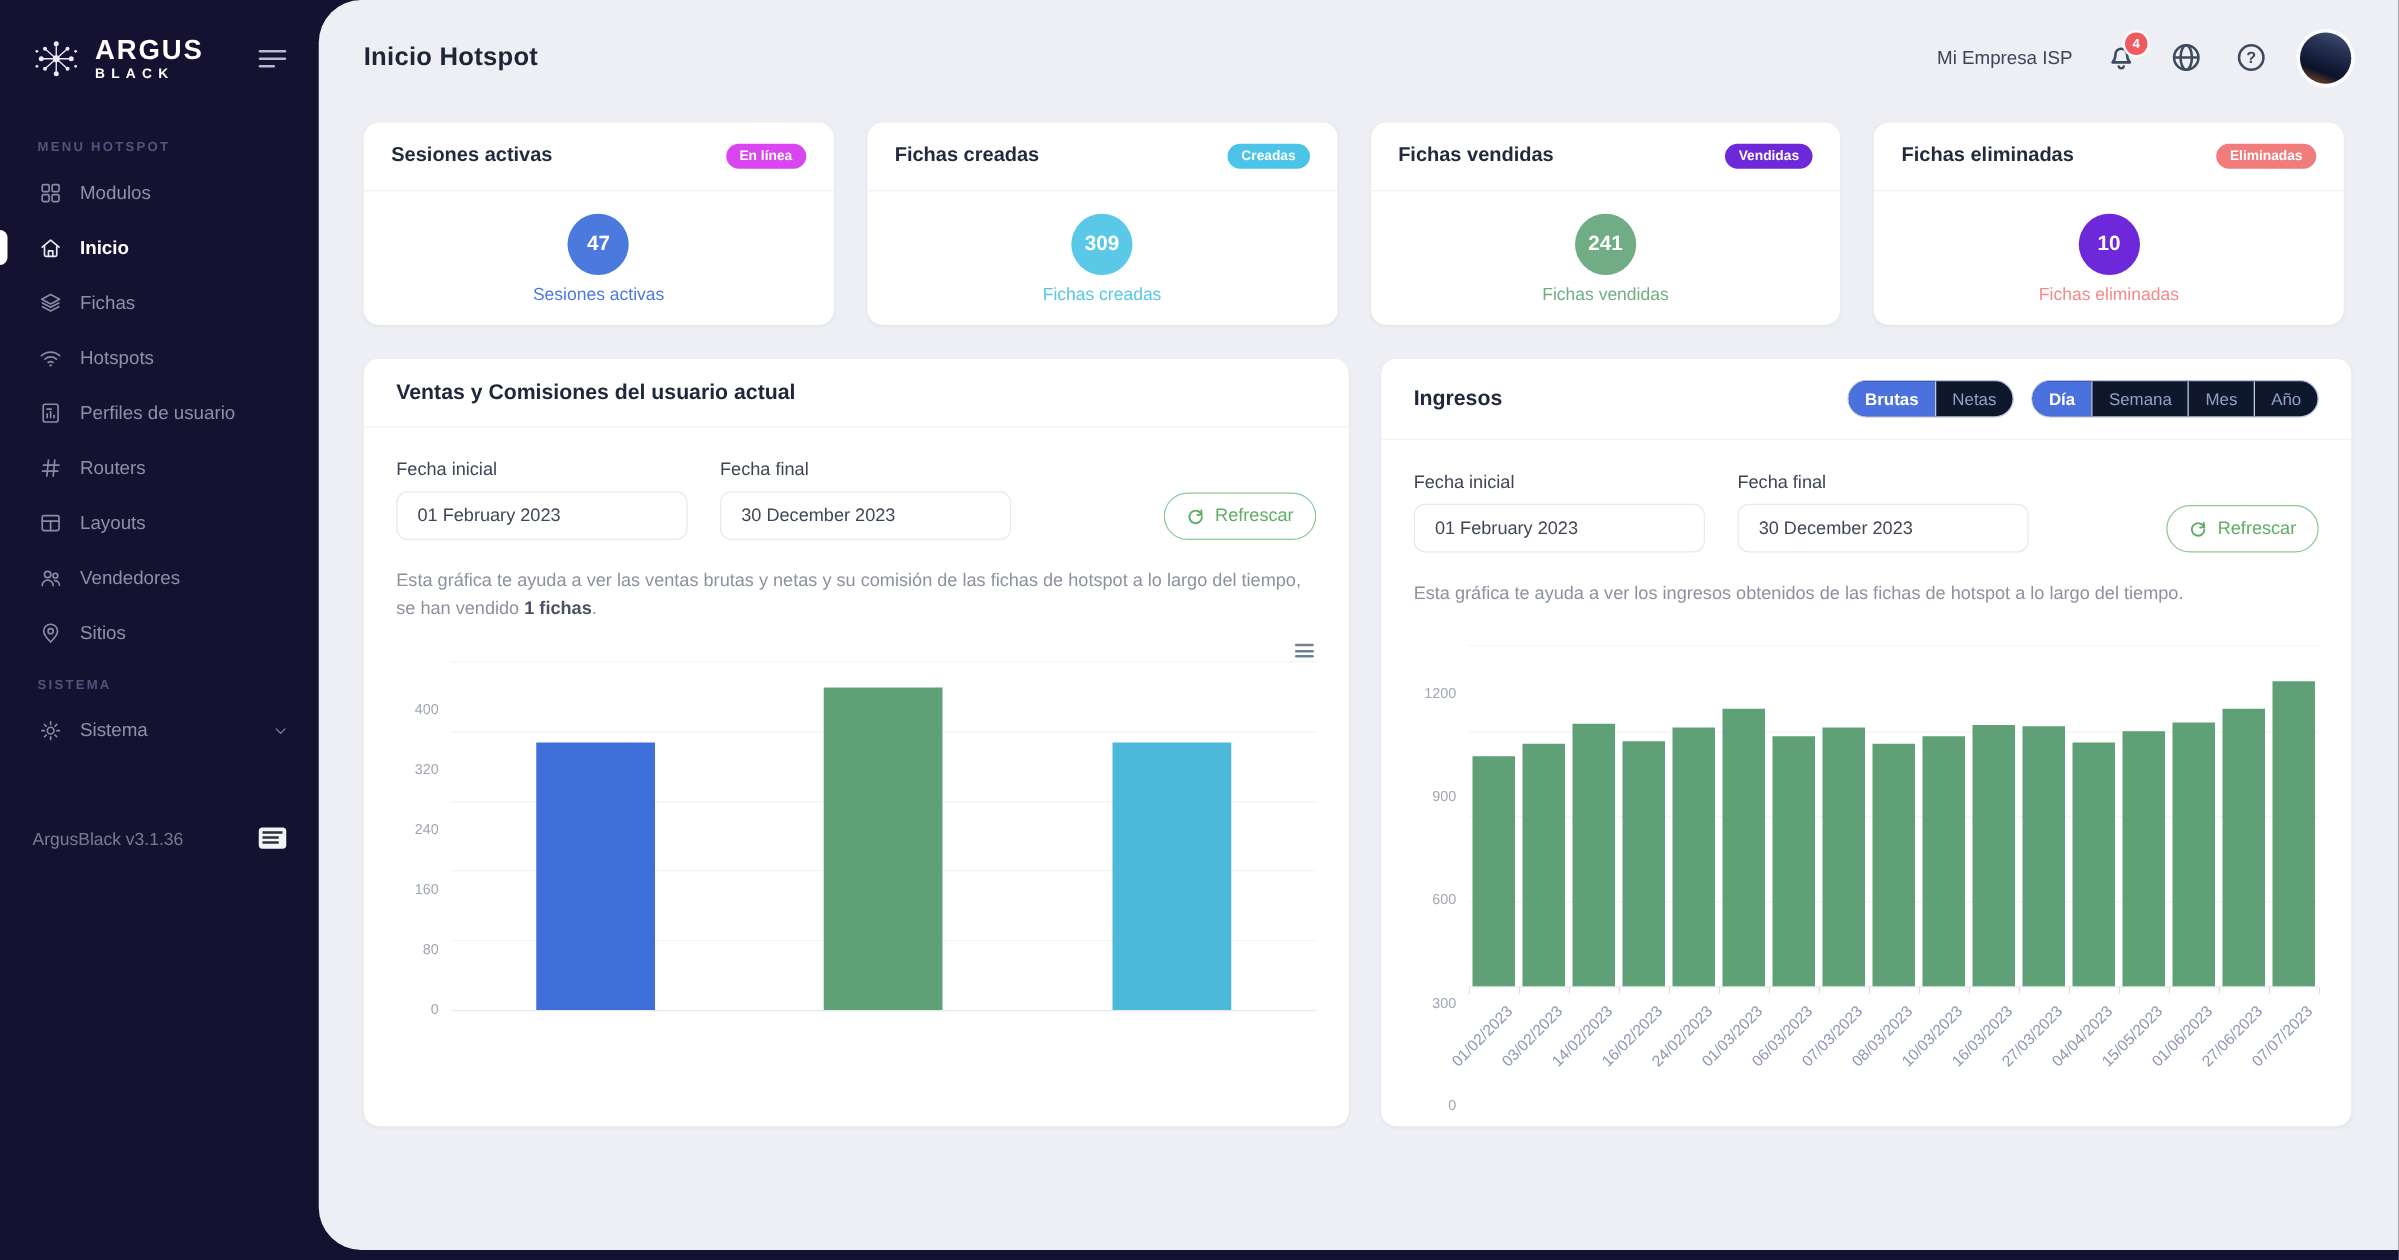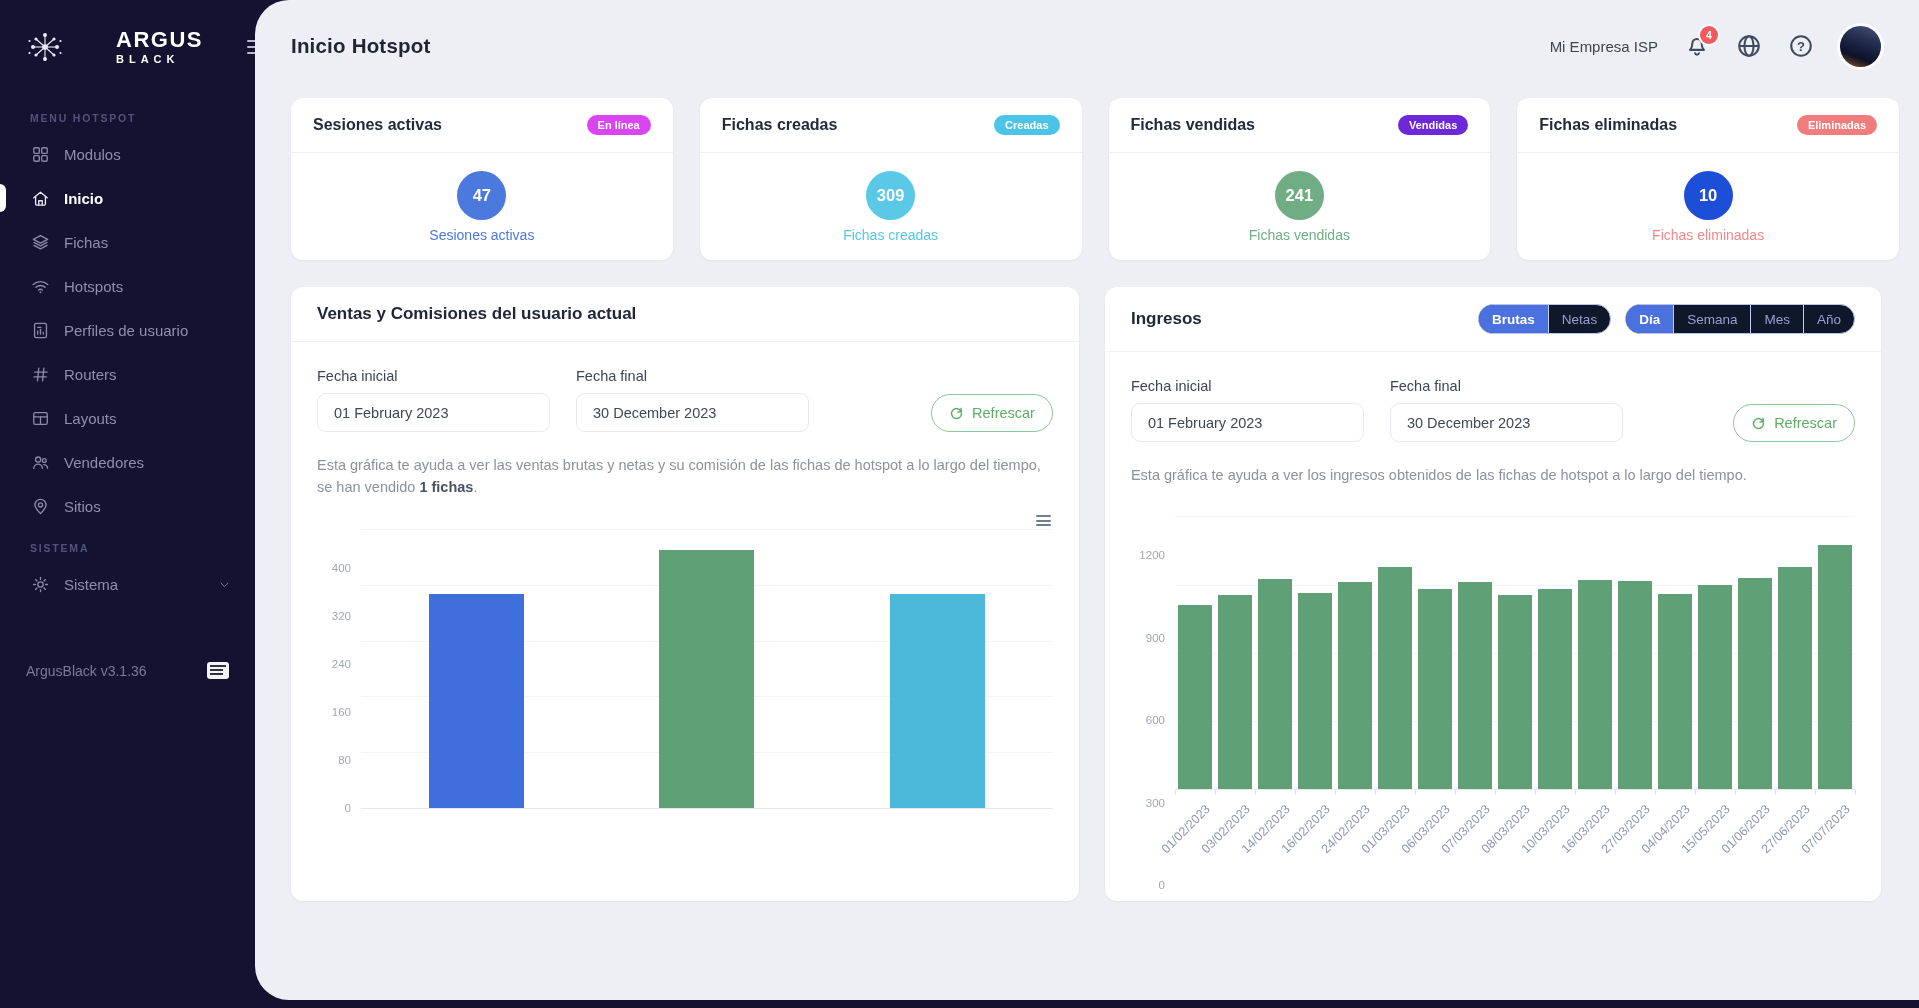--- a/index.html
+++ b/index.html
@@ -6,21 +6,21 @@
   html,body { width:1919px; height:1008px; }
   body {
     font-family:"Liberation Sans", sans-serif;
     background:#141230;
     position:relative;
     overflow:hidden;
     color:#20273a;
   }
   
   .sidebar { position:absolute; left:0; top:0; width:255px; height:100%; background:#141230; }
-  .logo-row { display:flex; align-items:center; padding:26px 22px 0 24px;gap:40px; }
+  .logo-row { display:flex; align-items:center; padding:26px 22px 0 24px; }
   .brand-text { margin-left:10px; color:#fff; }
   .brand-line1 { font-size:22px; font-weight:800; letter-spacing:1.5px; line-height:1; }
   .brand-line2 { font-size:11px; font-weight:600; letter-spacing:5px; margin-top:2px; }
   .hamburger { margin-left:auto; cursor:pointer; padding:4px; }
   .hamburger .hl { height:2px; background:#b9b8cc; border-radius:2px; margin:4px 0; }
   .hl1{ width:22px; } .hl2{ width:22px; } .hl3{ width:13px; }
   .menu-label { margin:44px 0 8px 30px; font-size:10.5px; font-weight:700; letter-spacing:1.8px; color:#53527a; }
   .menu-label.sys { margin-top:14px; }
   .menu-item { position:relative; display:flex; align-items:center; height:44px; padding:0 24px 0 30px; color:#908fa9; font-size:15px; cursor:pointer; }
   .menu-item .mi-icon { width:20px; height:20px; margin-right:14px; display:flex; align-items:center; justify-content:center; color:#8b8aa6; }
@@ -36,21 +36,21 @@
   .main { position:absolute; left:255px; top:0; right:0; bottom:8px; background:#edeff4; border-radius:34px 0 0 34px; overflow:hidden; }
   .topbar { display:flex; align-items:center; height:92px; padding:0 38px 0 36px; }
   .page-title { font-size:20.5px; font-weight:700; color:#1d2536; letter-spacing:0.2px; }
   .topbar-right { margin-left:auto; display:flex; align-items:center; gap:26px; }
   .company { font-size:15px; color:#3c4557; }
   .tb-icon { position:relative; color:#3e4a5e; display:flex; cursor:pointer; }
   .bell-badge { position:absolute; top:-7px; right:-8px; min-width:18px; height:18px; border-radius:9px; background:#f15b5f; color:#fff; font-size:10.5px; font-weight:700; display:flex; align-items:center; justify-content:center; box-shadow:0 0 0 2px #fbfcfd; }
   .avatar { width:41px; height:41px; border-radius:50%; box-shadow:0 0 0 3px #fbfcfd; cursor:pointer;
     background:linear-gradient(200deg,#49587c 0%,#273152 32%,#131b38 58%,#0c1228 72%,#5c3a28 88%,#c07637 100%); }
   
-  .cards-row { display:grid; grid-template-columns:repeat(4,1fr); gap:27px; padding:6px 20px 0 36px; }
+  .cards-row { display:grid; grid-template-columns:repeat(4,1fr); gap:27px; padding:6px 44px 0 36px; }
   .card { background:#fff; border-radius:12px; box-shadow:0 1px 3px rgba(25,30,60,.05); }
   .card-header { display:flex; align-items:center; justify-content:space-between; padding:17px 22px; border-bottom:1px solid #f0f1f5; }
   .card-title { font-size:16px; font-weight:700; color:#222a3d; }
   .pill { font-size:11px; font-weight:700; color:#fff; padding:4px 11px; border-radius:11px; }
   .card-body { height:107px; display:flex; flex-direction:column; align-items:center; justify-content:center; gap:7px; }
   .stat-circle { width:49px; height:49px; border-radius:50%; display:flex; align-items:center; justify-content:center; color:#fff; font-size:16.5px; font-weight:700; }
   .stat-link { font-size:14px; cursor:pointer; }
   
   .panels-row { display:grid; grid-template-columns:795fr 783fr; gap:26px; padding:27px 38px 0 36px; }
   .panel { background:#fff; border-radius:12px; box-shadow:0 1px 3px rgba(25,30,60,.05); height:614px; }
@@ -316,21 +316,21 @@
        <span class="stat-circle" style="background:#70ad85">241</span>
        <span class="stat-link" style="color:#6fae84">Fichas vendidas</span>
      </div>
       </div>
       <div class="card">
         <div class="card-header">
        <span class="card-title">Fichas eliminadas</span>
        <span class="pill" style="background:#f17c7c">Eliminadas</span>
      </div>
      <div class="card-body">
-       <span class="stat-circle" style="background:#1d4ed8">10</span>
+       <span class="stat-circle" style="background:#6d28d9">10</span>
        <span class="stat-link" style="color:#f58888">Fichas eliminadas</span>
      </div>
       </div>
     </section>
 
   <section class="panels-row">
 
     <div class="panel">
       <div class="panel-header">
         <h2 class="panel-title">Ventas y Comisiones del usuario actual</h2>

